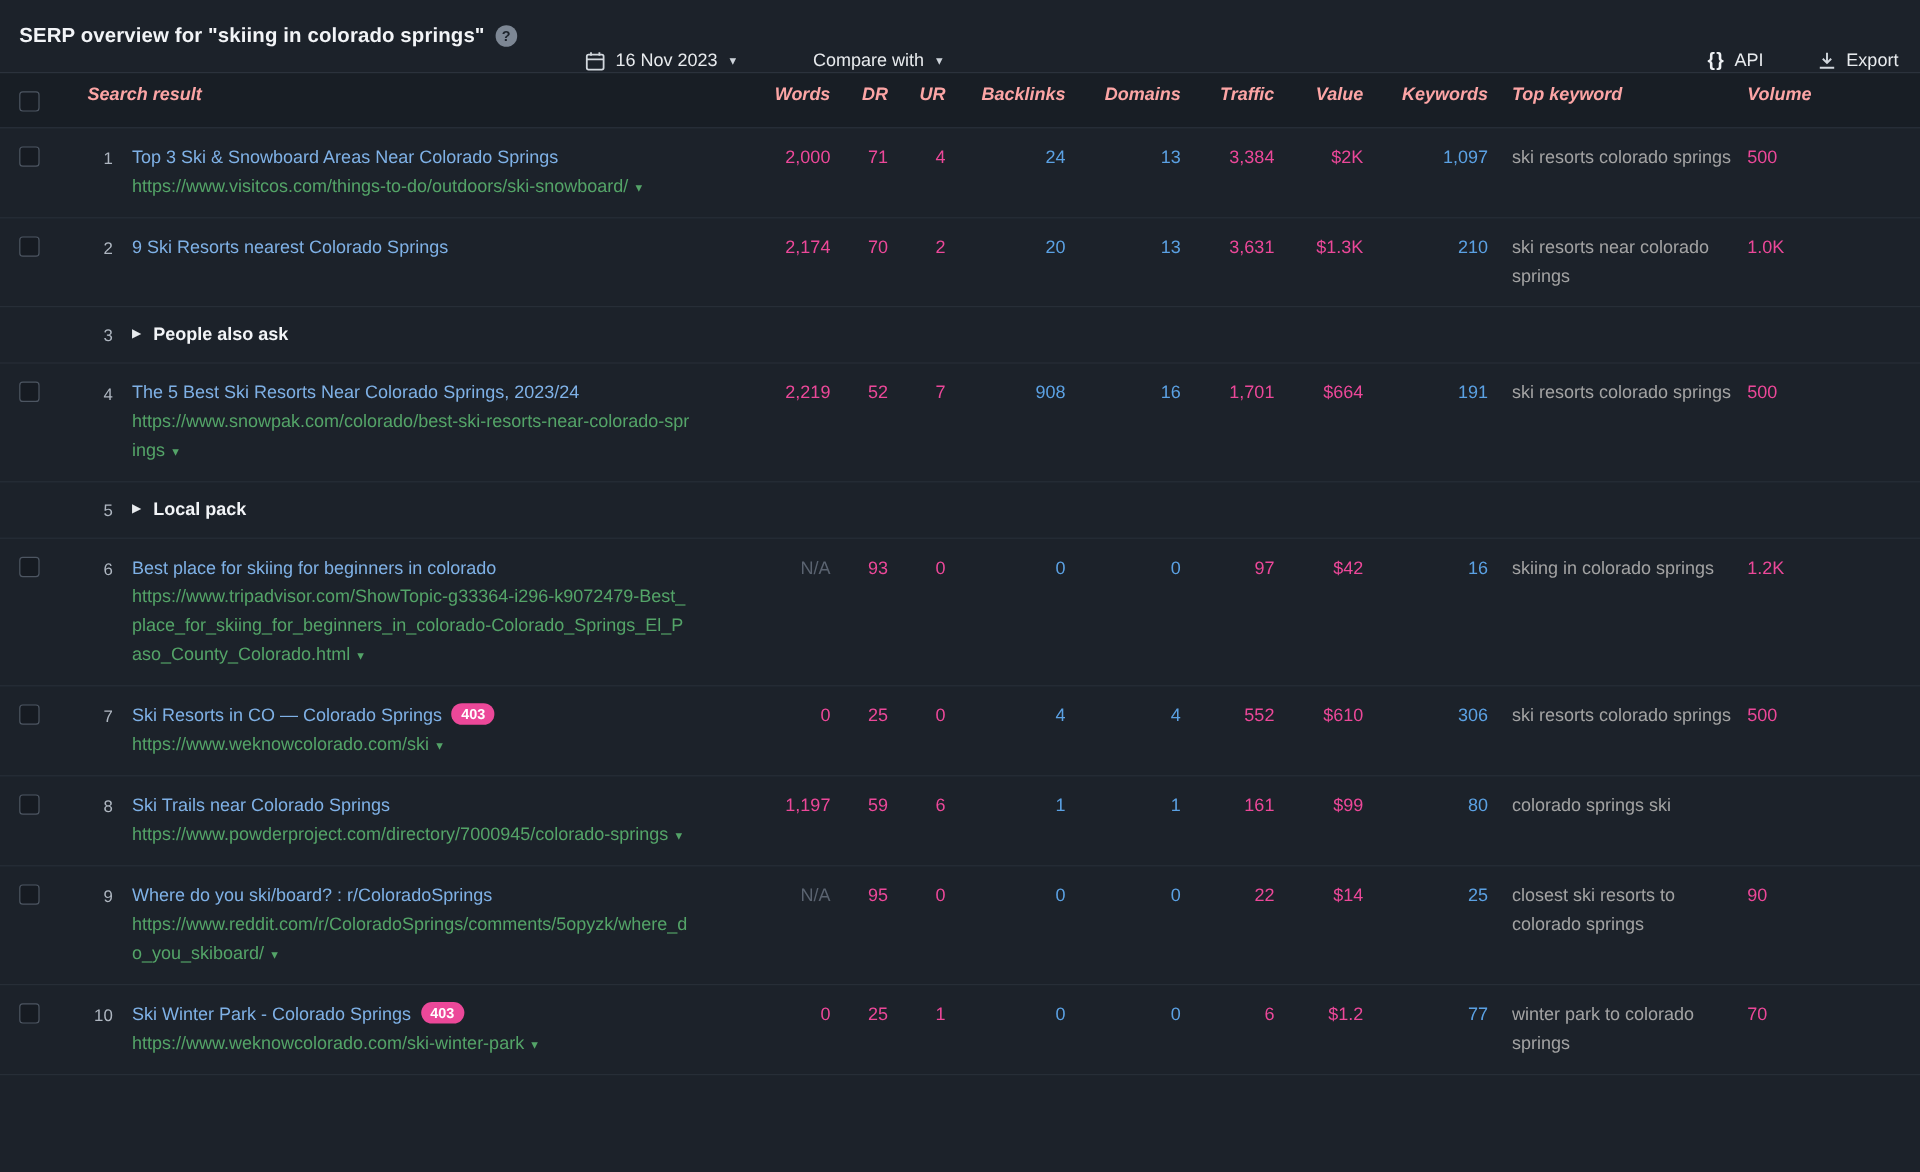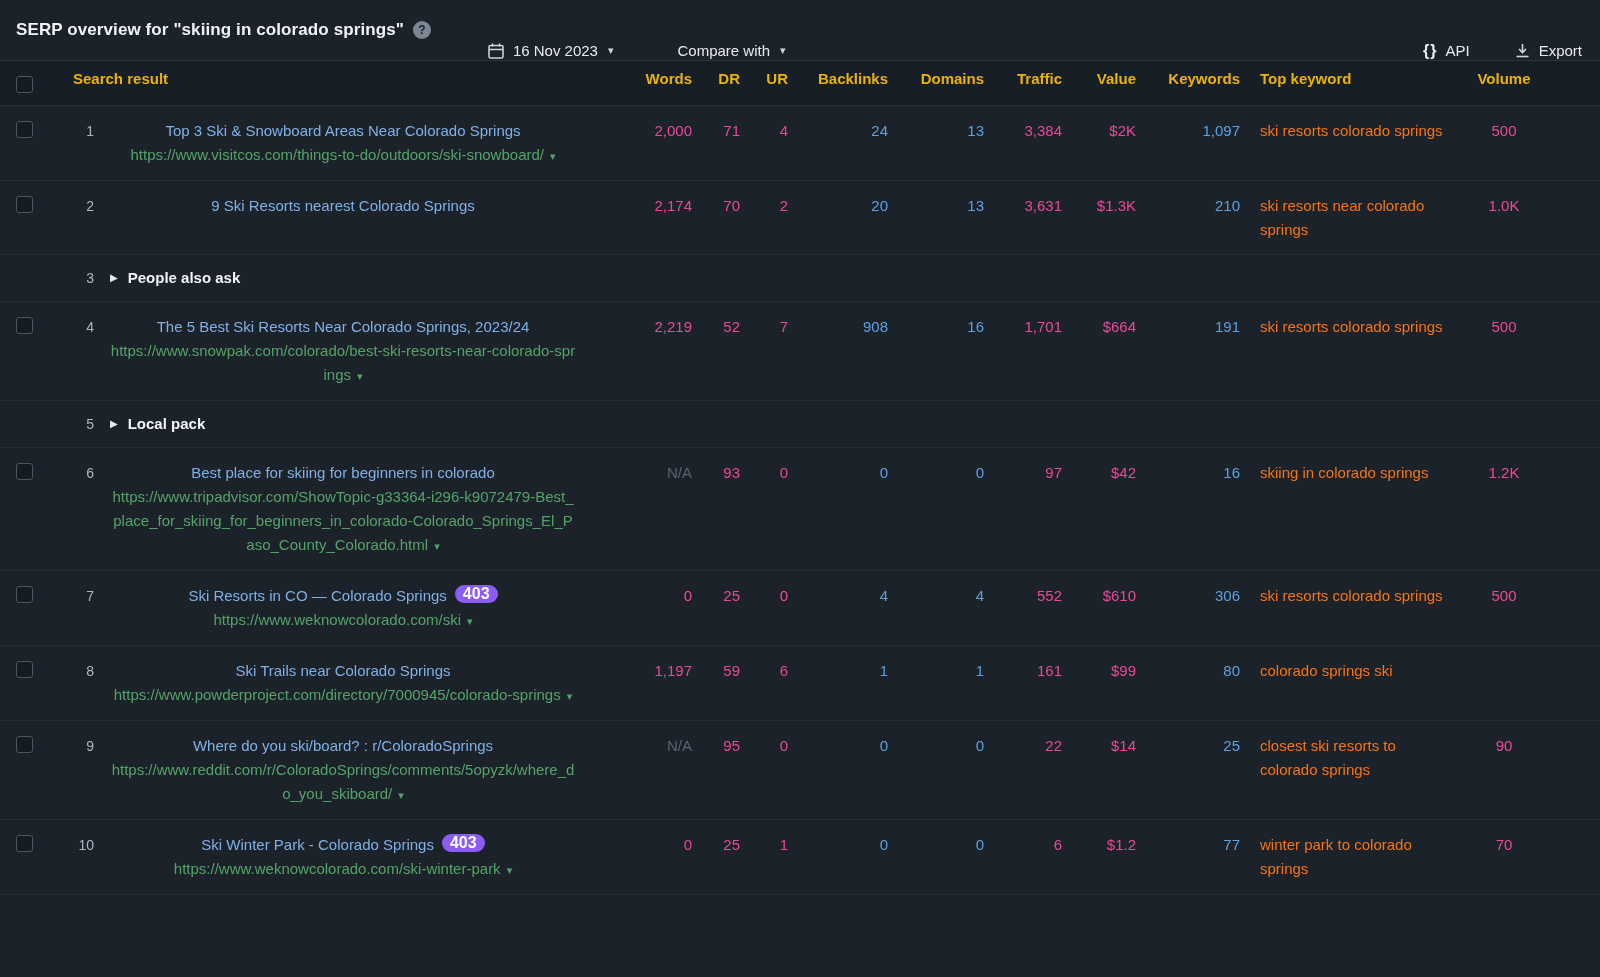--- a/index.html
+++ b/index.html
@@ -41,51 +41,52 @@
     grid-template-columns: 40px 38px minmax(0,1fr) 90px 48px 48px 100px 96px 78px 74px 104px 216px 96px;
     padding: 0 48px 0 16px;
   }
   .thead {
     background: #181e25;
     border-top: 1px solid #2b323c;
     border-bottom: 1px solid #2b323c;
   }
   .thead .cell {
     padding-top: 9px; padding-bottom: 9px;
-    font-weight: bold; color: #eab308; font-size: 15px;
+    font-weight: bold; color: #fca5a5; font-size: 15px;
     cursor: pointer;
+    font-style: italic;
   }
   .th-result { grid-column: 2 / span 2; padding-left: 17px; }
   .cell { min-width: 0; }
   .num-cell { text-align: right; }
   .row { border-bottom: 1px solid #272e37; }
   .row .cell { padding-top: 13px; padding-bottom: 12px; line-height: 24px; }
   .c-check { padding-top: 15px !important; }
   .checkbox {
     display: inline-block; width: 17px; height: 17px;
     border: 1.5px solid #4d5662; border-radius: 3px;
     background: #161b22; cursor: pointer;
   }
   .c-num { text-align: right; color: #aeb6c0; font-size: 14px; padding-right: 0; }
-  .c-result { padding-left: 16px; padding-right: 26px; text-align: center; }
+  .c-result { padding-left: 16px; padding-right: 26px; }
   .title-line a.title { color: #7fb1e6; text-decoration: none; }
   .url-line a.url { color: #54a468; text-decoration: none; word-break: break-all; }
   .url-caret { font-size: 11px; color: #54a468; margin-left: 6px; word-break: normal; }
   .badge {
-    display: inline-block; background: #8b5cf6; color: #fff;
-    font-size: 16px; font-weight: bold; line-height: 18px;
+    display: inline-block; background: #ec4899; color: #fff;
+    font-size: 12px; font-weight: bold; line-height: 18px;
     border-radius: 9px; padding: 0 8px; margin-left: 8px;
     vertical-align: 2px;
   }
   .metric { color: #ec4899; }
   .metric.muted { color: #5a6370; }
   a.mlink { color: #5ba1e3; text-decoration: none; }
   .c-topkw { padding-left: 20px; padding-right: 8px; }
-  .c-topkw a { color: #f97316; text-decoration: none; }
-  .c-volume { text-align: center; }
+  .c-topkw a { color: #a3a3a3; text-decoration: none; }
+  .c-volume { text-align: left; }
 
   
   .feature-row .cell { padding-top: 11px; padding-bottom: 11px; }
   .feature-toggle {
     display: flex; align-items: center; gap: 10px;
     font-weight: bold; color: #f2f4f7; cursor: pointer;
     padding-left: 16px;
   }
   .feature-arrow { font-size: 10px; color: #e8ebee; }
 </style>

